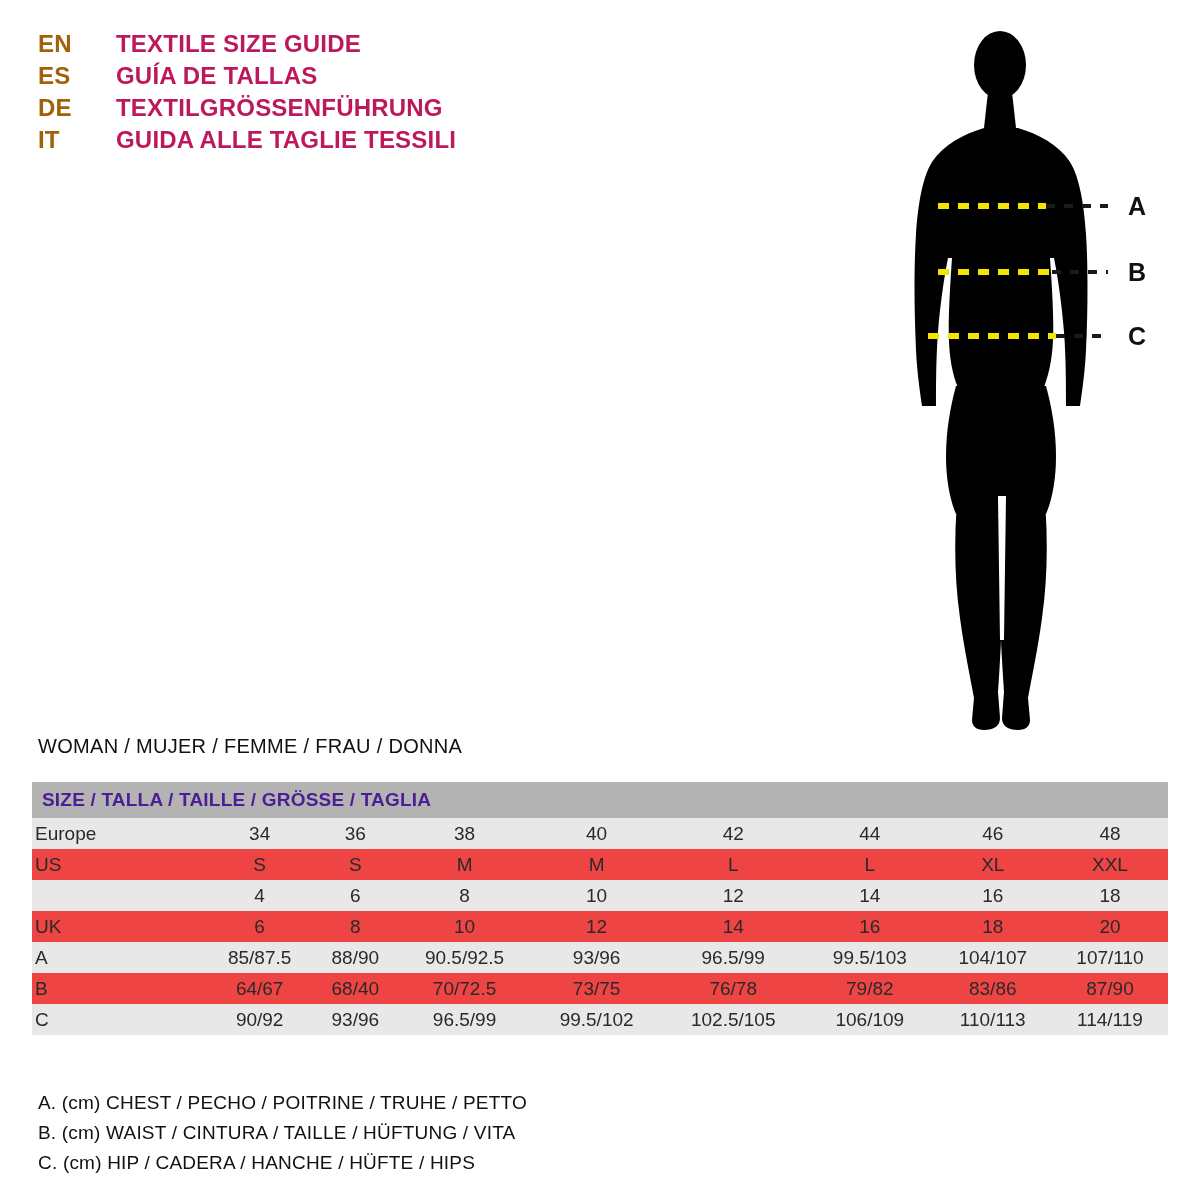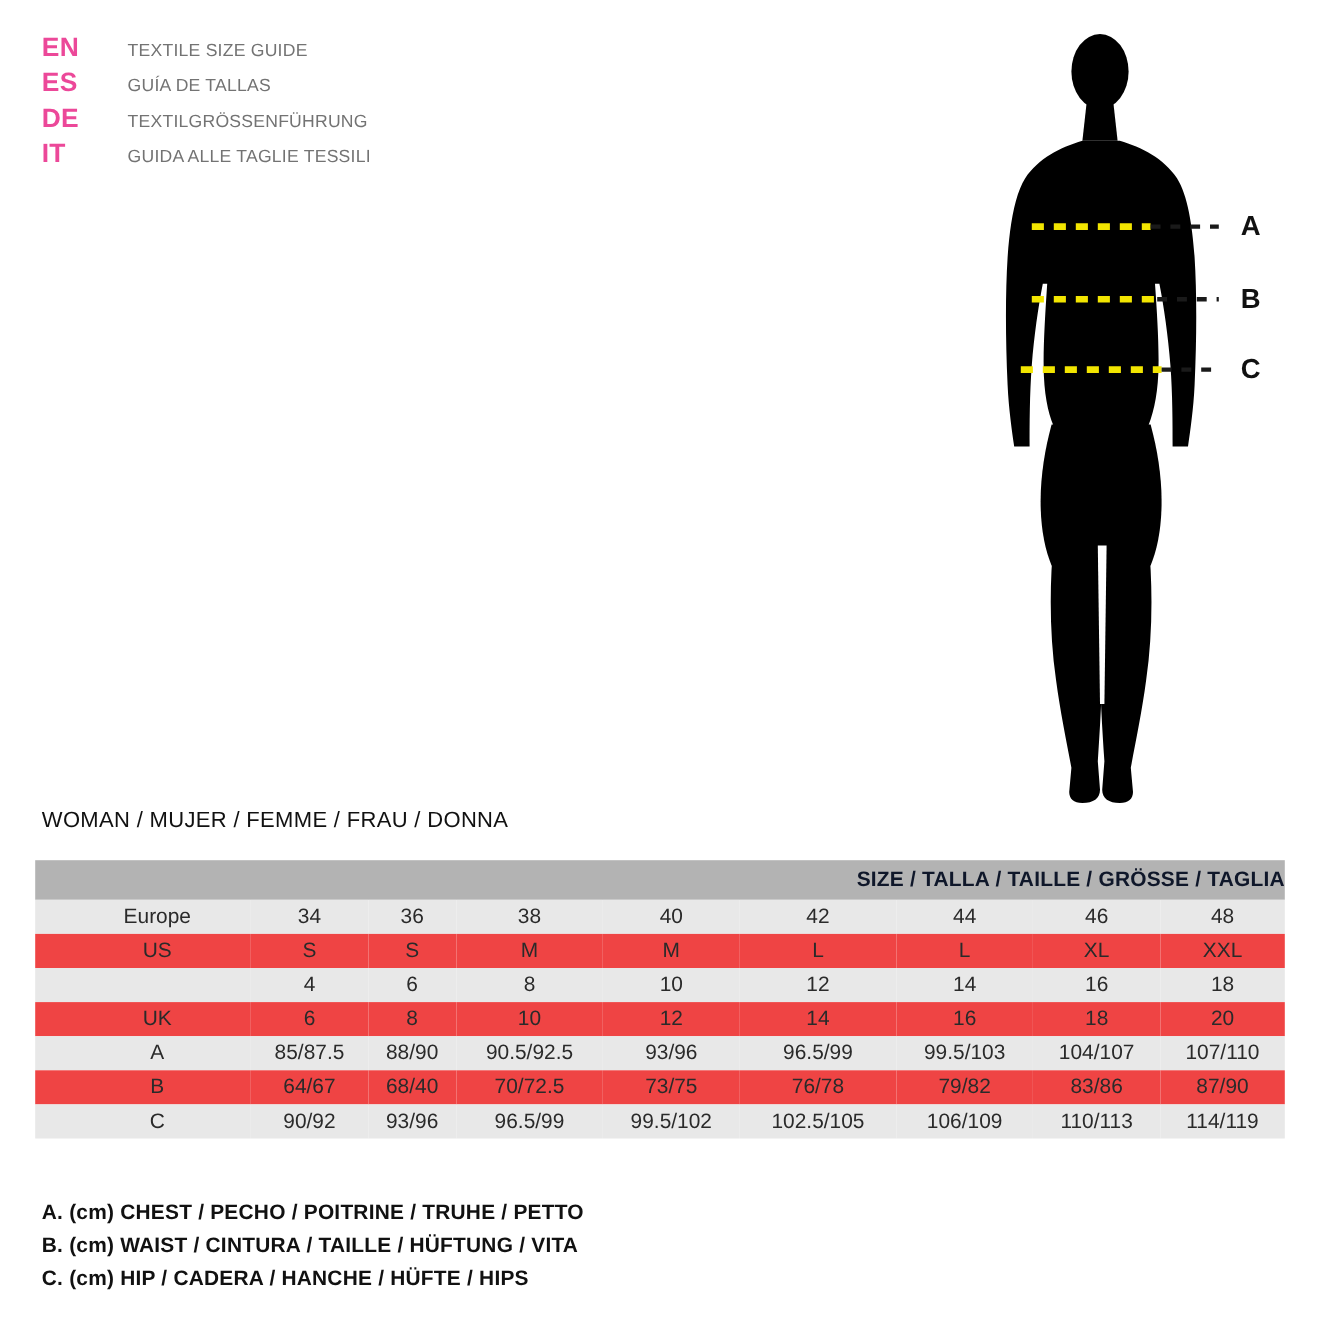--- a/index.html
+++ b/index.html
@@ -26,28 +26,28 @@
   .title-row {
     display: flex;
     align-items: baseline;
     height: 32px;
   }
   .title-lang {
     width: 78px;
     font-size: 24px;
     font-weight: bold;
     letter-spacing: 0.2px;
-    color: #ec4899;
+    color: #a16207;
     flex: 0 0 78px;
   }
   .title-text {
-    font-size: 16px;
-    font-weight: normal;
+    font-size: 24px;
+    font-weight: bold;
     letter-spacing: 0.2px;
-    color: #737373;
+    color: #be185d;
     white-space: nowrap;
   }
 
   
   .figure-wrap {
     position: absolute;
     left: 860px;
     top: 20px;
     width: 330px;
     height: 720px;
@@ -83,52 +83,52 @@
     position: absolute;
     left: 32px;
     top: 782px;
     width: 1136px;
     border-collapse: collapse;
     font-size: 19px;
     color: #2a2a2a;
   }
   .size-table thead th {
     background: #b3b3b3;
-    color: #0f172a;
+    color: #4c1d95;
     font-weight: bold;
-    text-align: right;
+    text-align: left;
     padding: 6px 0 6px 10px;
     font-size: 19px;
     letter-spacing: 0.2px;
     height: 24px;
   }
   .size-table td {
     height: 31px;
     padding: 0;
     text-align: center;
     font-weight: normal;
   }
   .size-table td.rowhead {
-    text-align: center;
-    padding-left: 26px;
+    text-align: left;
+    padding-left: 3px;
     width: 170px;
   }
   .size-table tbody tr.odd td { background: #e8e8e8; }
   .size-table tbody tr.even td { background: #ef4444; }
 
   
   .notes {
     position: absolute;
     left: 38px;
     top: 1088px;
     width: 800px;
   }
   .note {
     font-size: 19px;
-    font-weight: bold;
+    font-weight: normal;
     color: #111;
     line-height: 30px;
     letter-spacing: 0.2px;
   }
 </style>
 </head>
 <body>
 
 <div class="title-block">
   <div class="title-row">

